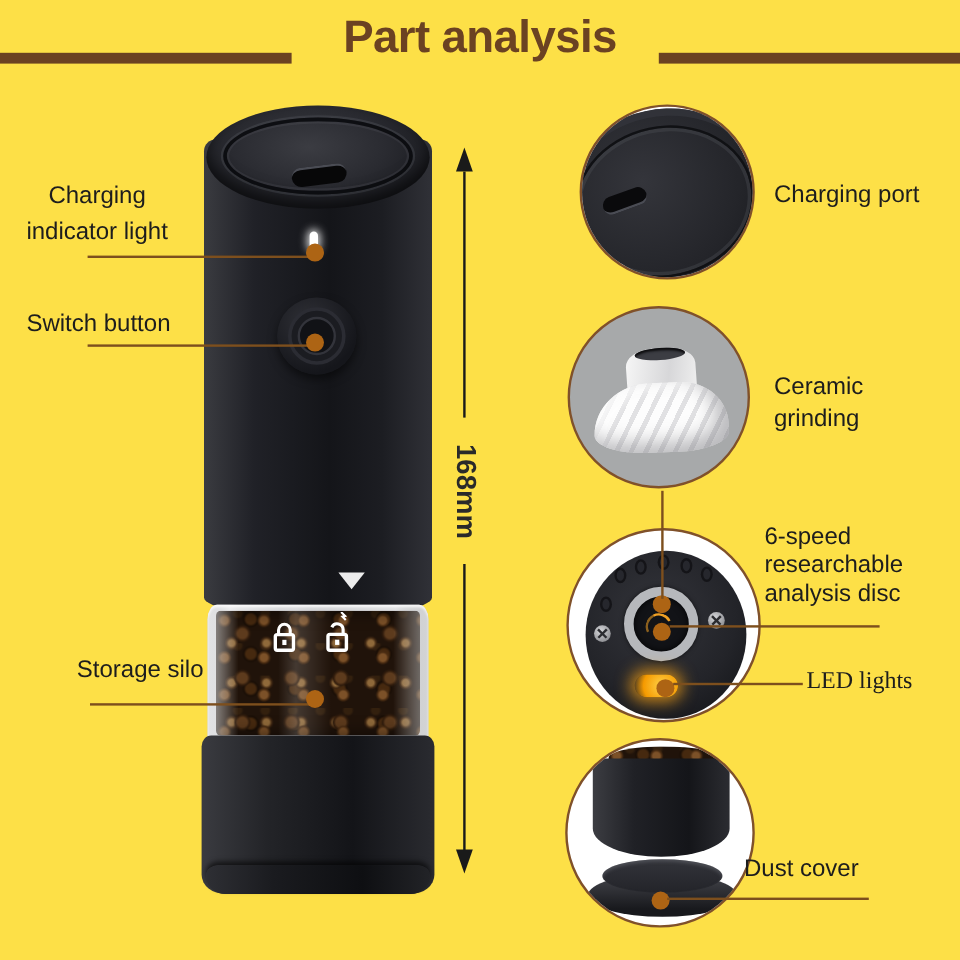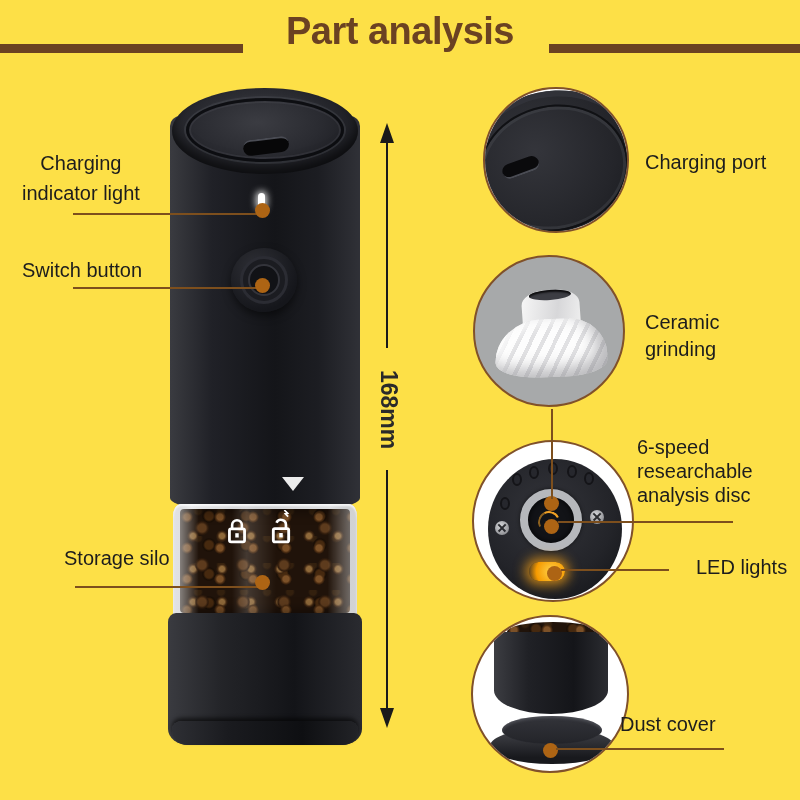--- a/index.html
+++ b/index.html
@@ -247,21 +247,21 @@
     <div class="in-dot" style="left:73px;top:124px;"></div>
   </div>
   <div class="leader vert" style="left:551px;top:409px;height:90px;"></div>
   <div class="leader" style="left:558px;top:521px;width:175px;"></div>
   <div class="leader" style="left:561px;top:569px;width:108px;"></div>
   <div class="rlabel" style="left:637px;top:435px;">
     <span class="ln" style="display:block;">6-speed</span>
     <span class="ln" style="display:block;text-align:center;">researchable</span>
     <span class="ln" style="display:block;">analysis disc</span>
   </div>
-  <div class="rlabel" style="left:696px;top:555px;">LED lights</div>
+  <div class="rlabel" style="left:672px;top:555px;font-family:Liberation Serif, serif;">LED lights</div>
 
   <div class="detail-circle dc4">
     <div class="jar-bottom-pepper pepper-tex"></div>
     <div class="jar-bottom"></div>
     <div class="cover-side"></div>
     <div class="cover-top"></div>
     <div class="in-dot" style="left:70px;top:126px;"></div>
   </div>
   <div class="leader" style="left:556px;top:748px;width:168px;"></div>
   <div class="rlabel" style="left:620px;top:712px;">Dust cover</div>

